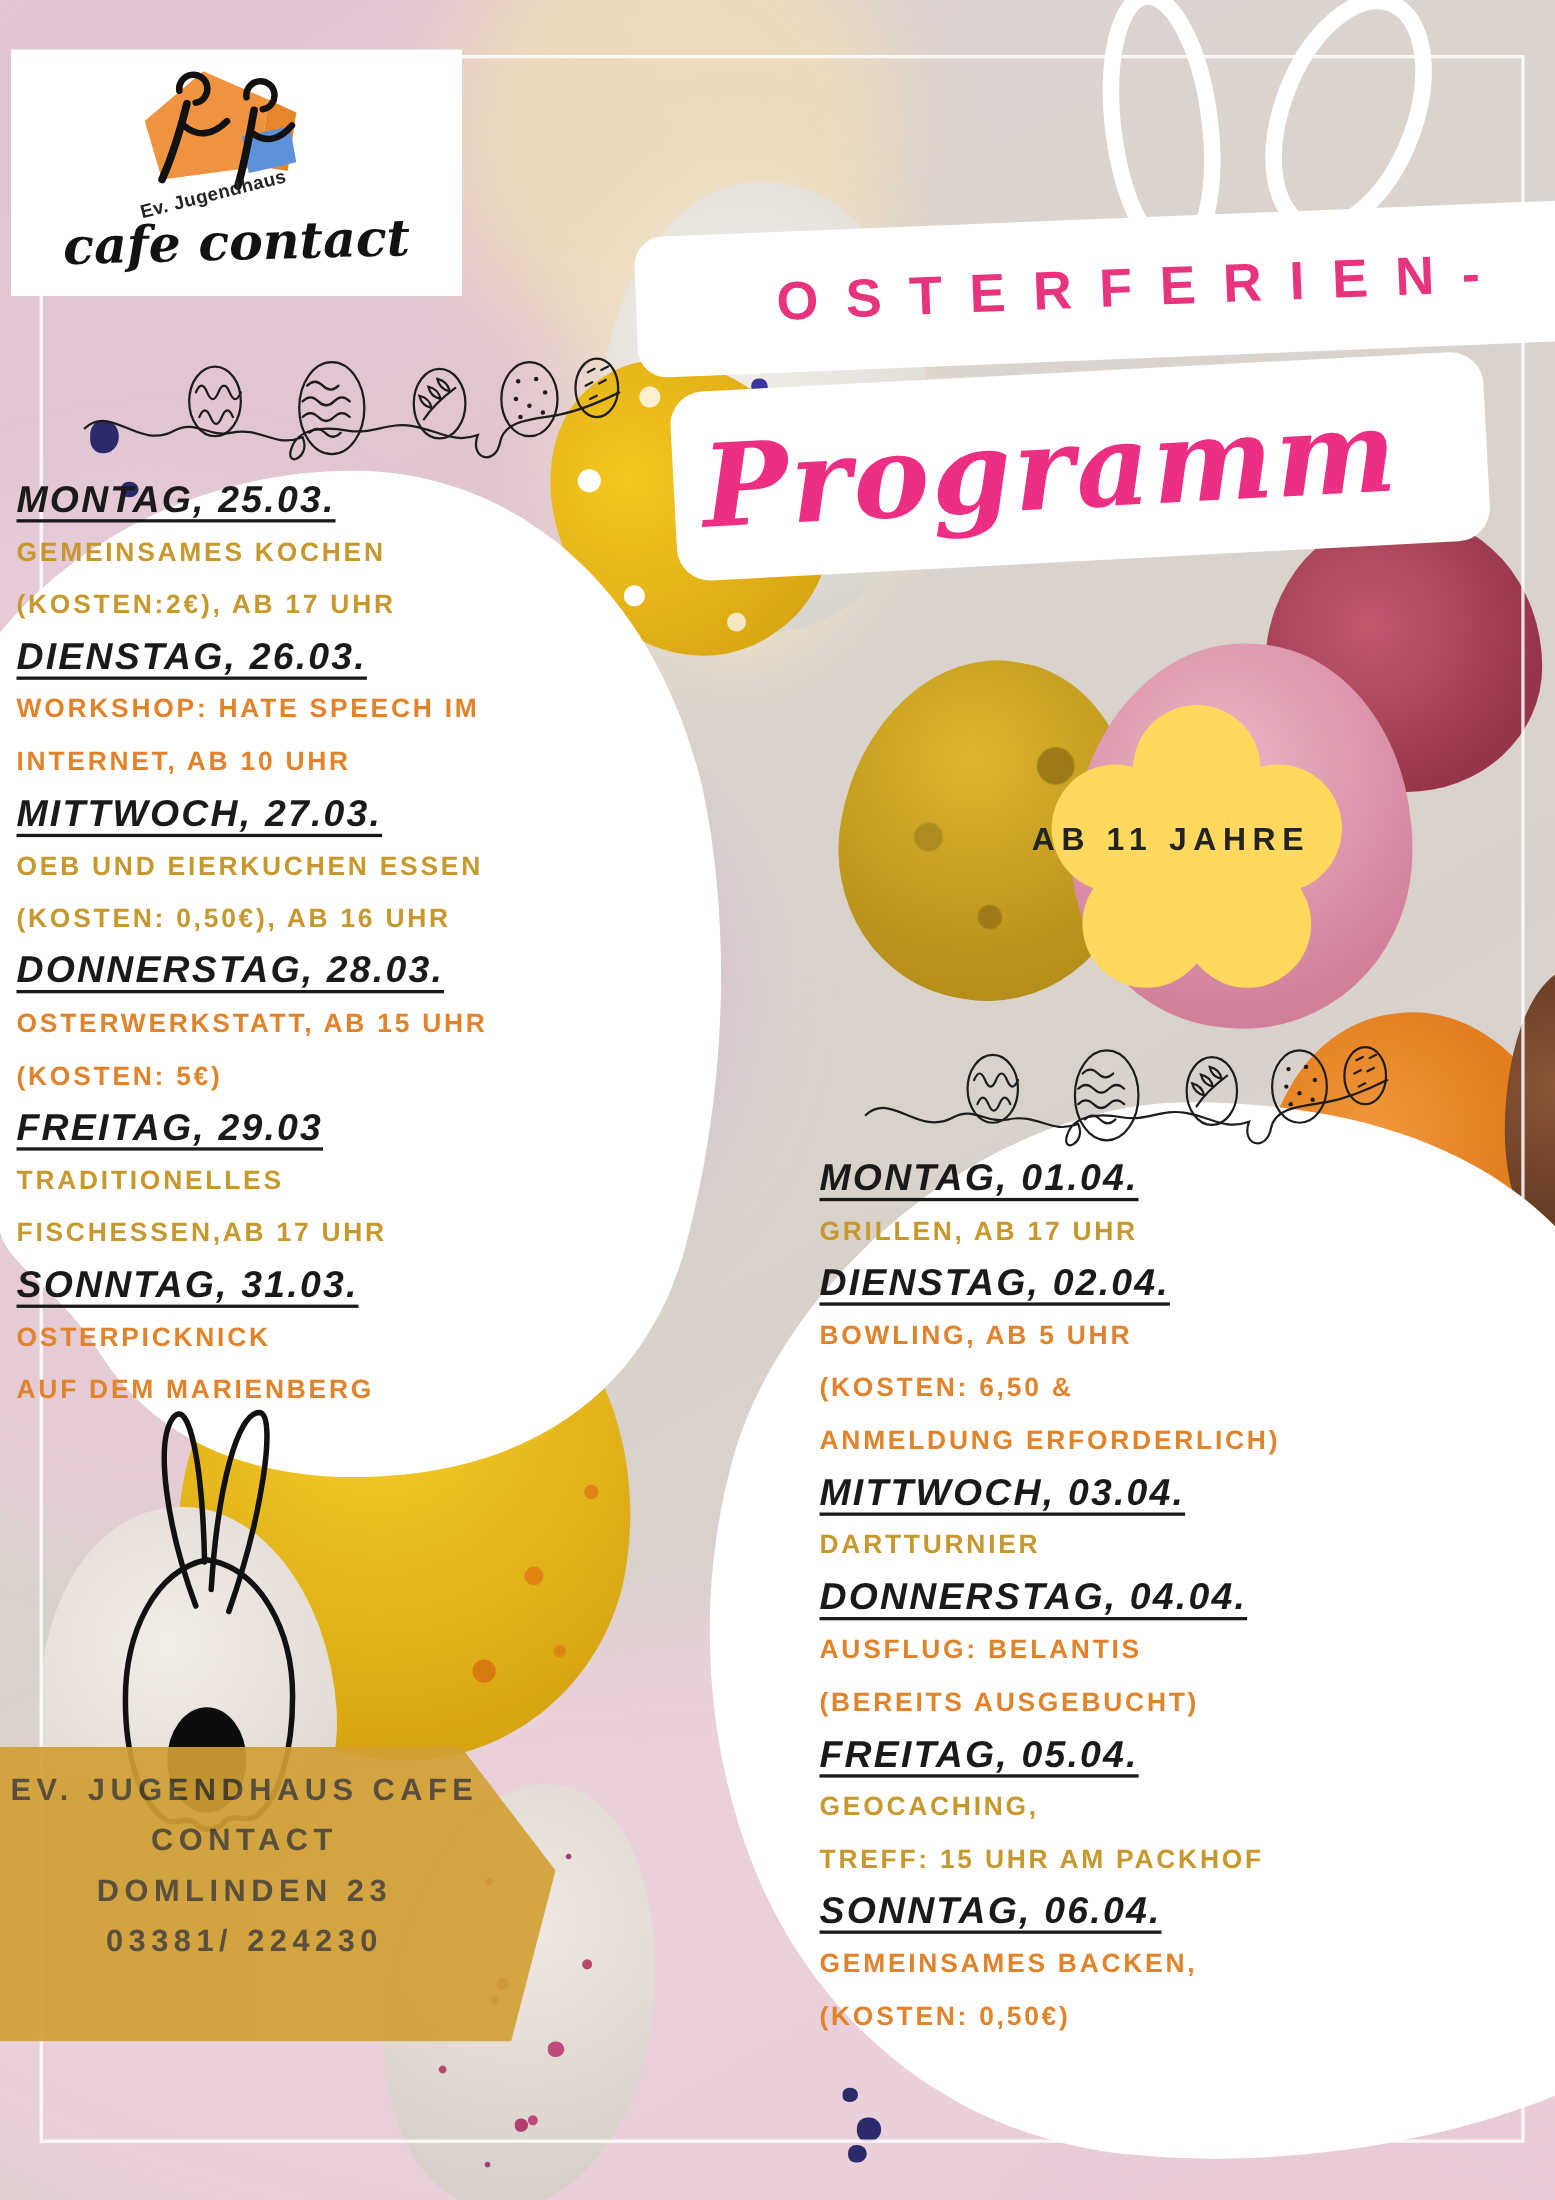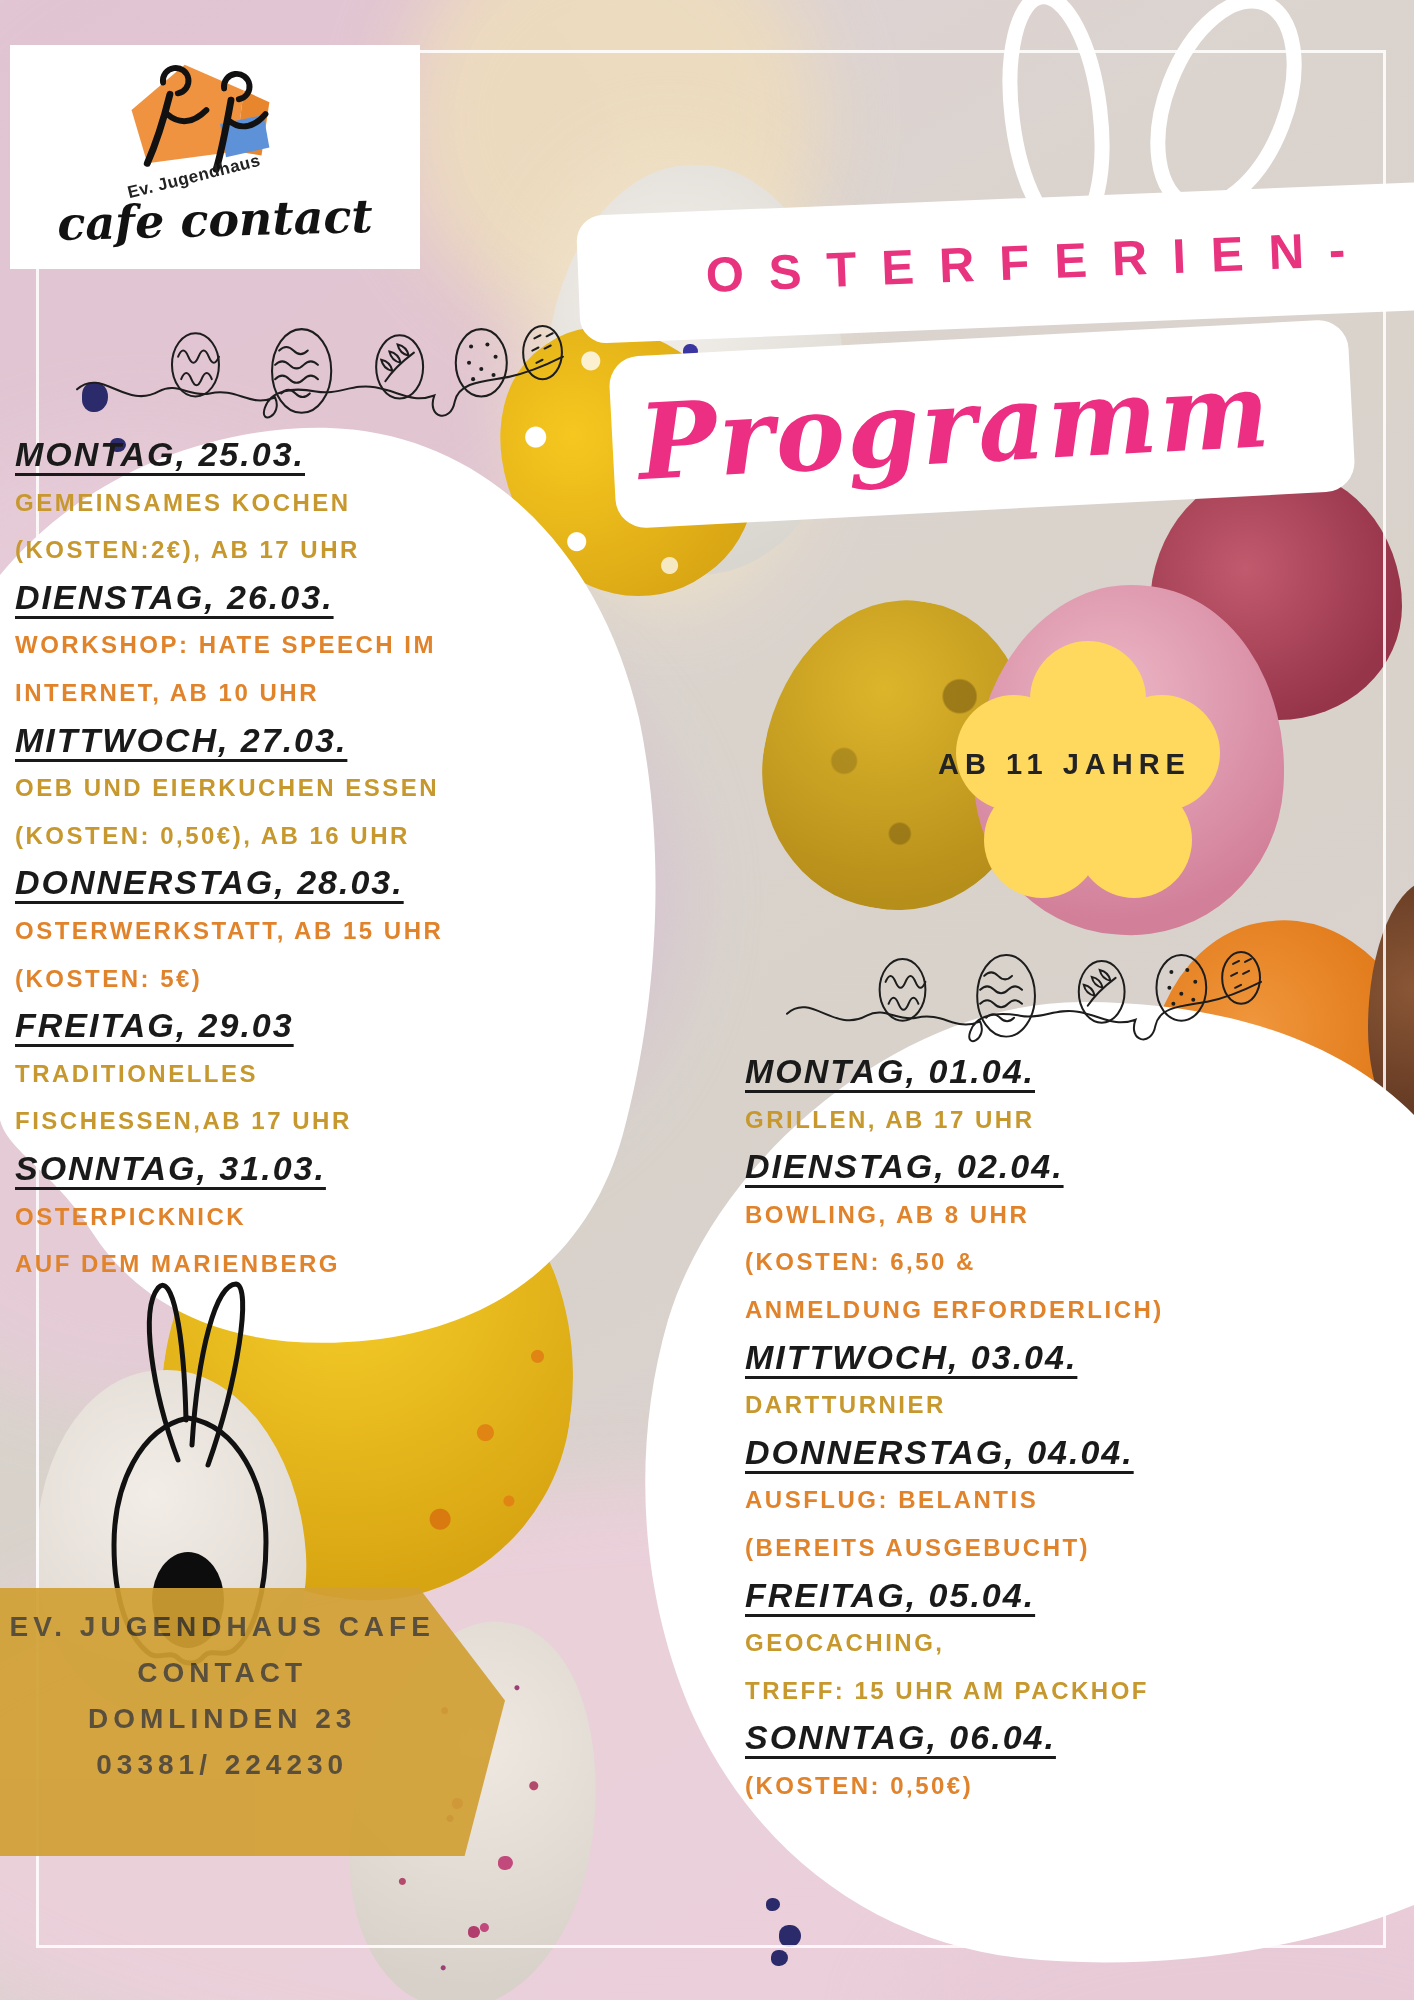--- a/index.html
+++ b/index.html
@@ -292,32 +292,33 @@
       <div class="event-line gold">TRADITIONELLES</div>
       <div class="event-line gold">FISCHESSEN,AB 17 UHR</div>
       <div class="day-line">SONNTAG, 31.03.</div>
       <div class="event-line orange">OSTERPICKNICK</div>
       <div class="event-line orange">AUF DEM MARIENBERG</div>
     </div>
   <div class="schedule schedule-right" id="week2">
       <div class="day-line">MONTAG, 01.04.</div>
       <div class="event-line gold">GRILLEN, AB 17 UHR</div>
       <div class="day-line">DIENSTAG, 02.04.</div>
-      <div class="event-line orange">BOWLING, AB 8 UHR</div>
+      <div class="event-line orange">BOWLING, AB 5 UHR</div>
       <div class="event-line orange">(KOSTEN: 6,50 &amp;</div>
       <div class="event-line orange">ANMELDUNG ERFORDERLICH)</div>
       <div class="day-line">MITTWOCH, 03.04.</div>
       <div class="event-line gold">DARTTURNIER</div>
       <div class="day-line">DONNERSTAG, 04.04.</div>
       <div class="event-line orange">AUSFLUG: BELANTIS</div>
       <div class="event-line orange">(BEREITS AUSGEBUCHT)</div>
       <div class="day-line">FREITAG, 05.04.</div>
       <div class="event-line gold">GEOCACHING,</div>
       <div class="event-line gold">TREFF: 15 UHR AM PACKHOF</div>
       <div class="day-line">SONNTAG, 06.04.</div>
+      <div class="event-line orange">GEMEINSAMES BACKEN,</div>
       <div class="event-line orange">(KOSTEN: 0,50€)</div>
     </div>
 
   <div class="contact-box">
     <div class="contact-inner" id="contact">
         <div class="contact-line">EV. JUGENDHAUS CAFE</div>
         <div class="contact-line">CONTACT</div>
         <div class="contact-line">DOMLINDEN 23</div>
         <div class="contact-line">03381/ 224230</div>
       </div>

